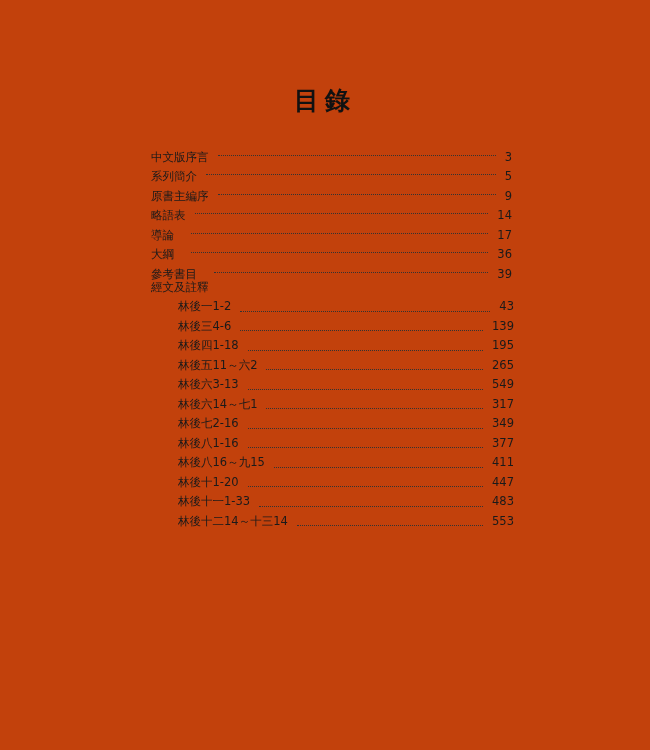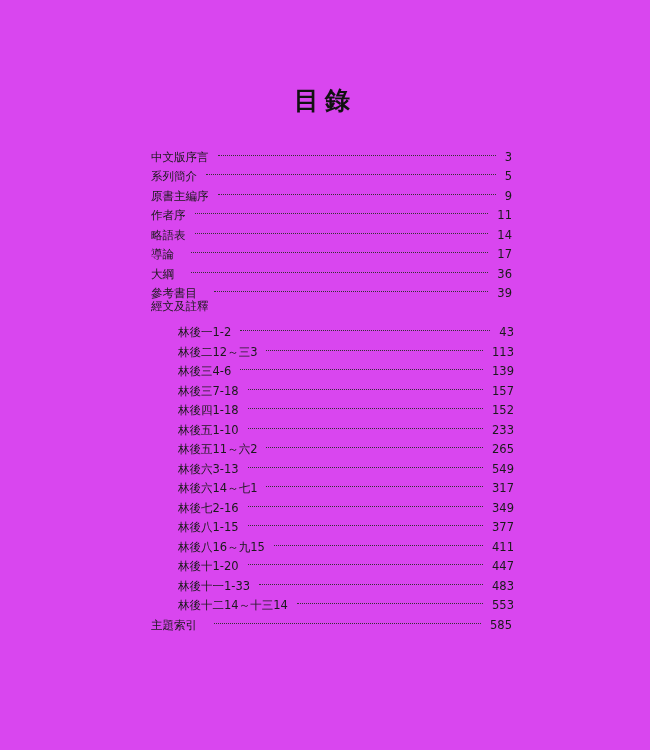--- a/index.html
+++ b/index.html
@@ -12,21 +12,21 @@
     height: 750px;
     position: relative;
     overflow: hidden;
     font-family: "DejaVu Sans", "Liberation Sans", sans-serif;
     color: #1a1a1a;
   }
   .page {
     position: absolute;
     left: 0; top: 0;
     width: 650px; height: 750px;
-    background: #d946ef;
+    background: #c2410c;
   }
   .title {
     position: absolute;
     left: 0; right: 0;
     top: 84px;
     text-align: center;
     font-size: 25px;
     font-weight: bold;
     letter-spacing: 6px;
     color: #111;
@@ -42,20 +42,21 @@
     align-items: baseline;
     height: 19.5px;
     font-size: 11.5px;
     line-height: 19.5px;
     white-space: nowrap;
     gap: 8px;
   }
   .row.indent {
     padding-left: 27px;
     width: 336px;
+    align-items: center;
   }
   .row .label {
     flex: 0 0 auto;
   }
   .row .leader {
     flex: 1 1 auto;
     overflow: hidden;
     margin: 0 1px;
     position: relative;
     height: 19.5px;
@@ -107,25 +108,20 @@
       <span class="label">系列簡介</span>
       <span class="leader"></span>
       <span class="page-num">5</span>
     </div>
     <div class="row">
       <span class="label">原書主編序</span>
       <span class="leader"></span>
       <span class="page-num">9</span>
     </div>
     <div class="row">
-      <span class="label">作者序</span>
-      <span class="leader"></span>
-      <span class="page-num">11</span>
-    </div>
-    <div class="row">
       <span class="label">略語表</span>
       <span class="leader"></span>
       <span class="page-num">14</span>
     </div>
     <div class="row gap">
       <span class="label">導論</span>
       <span class="leader"></span>
       <span class="page-num">17</span>
     </div>
     <div class="row gap">
@@ -142,43 +138,28 @@
     <div class="row heading">
       <span class="label">經文及註釋</span>
     </div>
 
     <div class="row indent">
       <span class="label">林後一1-2</span>
       <span class="leader"></span>
       <span class="page-num">43</span>
     </div>
     <div class="row indent">
-      <span class="label">林後二12～三3</span>
-      <span class="leader"></span>
-      <span class="page-num">113</span>
-    </div>
-    <div class="row indent">
       <span class="label">林後三4-6</span>
       <span class="leader"></span>
       <span class="page-num">139</span>
     </div>
     <div class="row indent">
-      <span class="label">林後三7-18</span>
-      <span class="leader"></span>
-      <span class="page-num">157</span>
-    </div>
-    <div class="row indent">
       <span class="label">林後四1-18</span>
       <span class="leader"></span>
-      <span class="page-num">152</span>
-    </div>
-    <div class="row indent">
-      <span class="label">林後五1-10</span>
-      <span class="leader"></span>
-      <span class="page-num">233</span>
+      <span class="page-num">195</span>
     </div>
     <div class="row indent">
       <span class="label">林後五11～六2</span>
       <span class="leader"></span>
       <span class="page-num">265</span>
     </div>
     <div class="row indent">
       <span class="label">林後六3-13</span>
       <span class="leader"></span>
       <span class="page-num">549</span>
@@ -187,21 +168,21 @@
       <span class="label">林後六14～七1</span>
       <span class="leader"></span>
       <span class="page-num">317</span>
     </div>
     <div class="row indent">
       <span class="label">林後七2-16</span>
       <span class="leader"></span>
       <span class="page-num">349</span>
     </div>
     <div class="row indent">
-      <span class="label">林後八1-15</span>
+      <span class="label">林後八1-16</span>
       <span class="leader"></span>
       <span class="page-num">377</span>
     </div>
     <div class="row indent">
       <span class="label">林後八16～九15</span>
       <span class="leader"></span>
       <span class="page-num">411</span>
     </div>
     <div class="row indent">
       <span class="label">林後十1-20</span>
@@ -212,20 +193,15 @@
       <span class="label">林後十一1-33</span>
       <span class="leader"></span>
       <span class="page-num">483</span>
     </div>
     <div class="row indent">
       <span class="label">林後十二14～十三14</span>
       <span class="leader"></span>
       <span class="page-num">553</span>
     </div>
 
-    <div class="row gap">
-      <span class="label">主題索引</span>
-      <span class="leader"></span>
-      <span class="page-num">585</span>
-    </div>
   </div>
 
 </div>
 
 </body></html>

